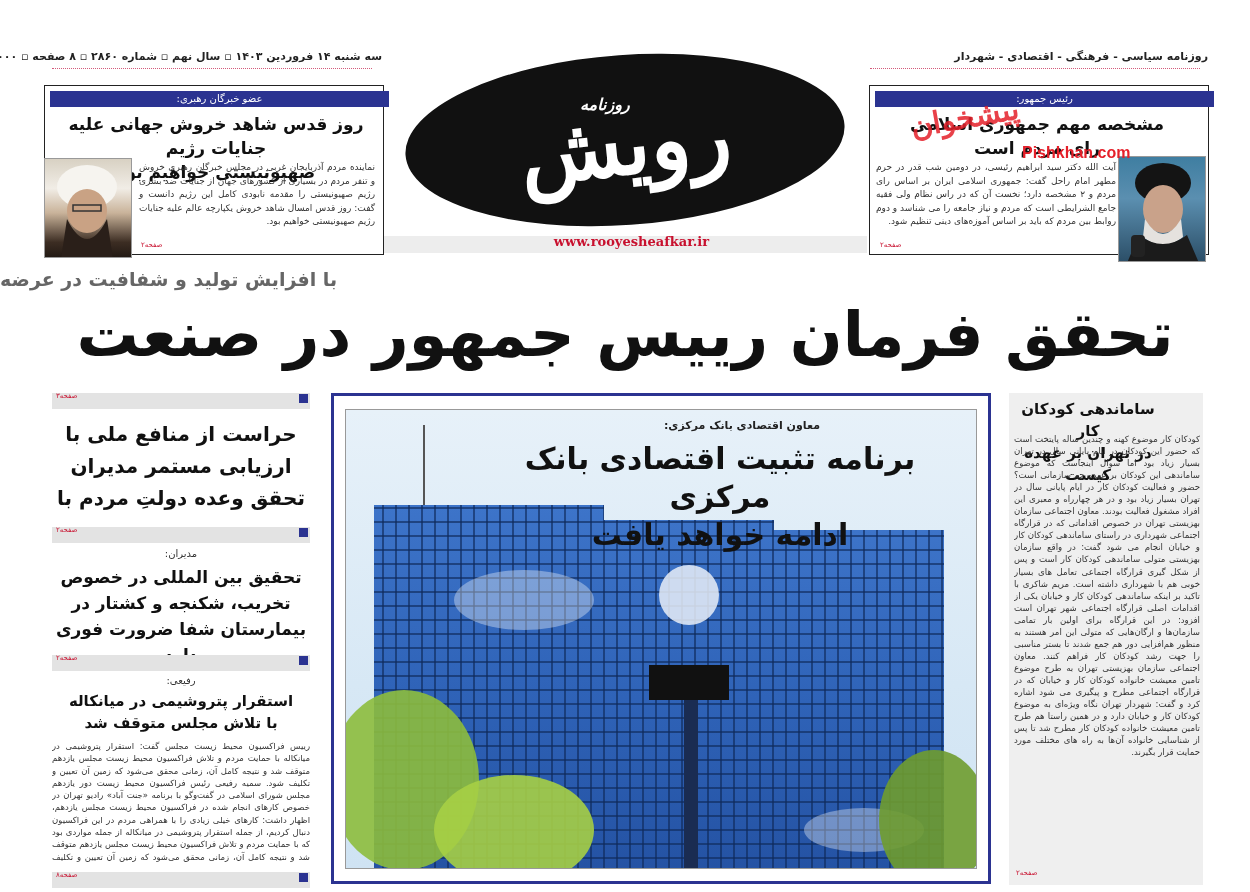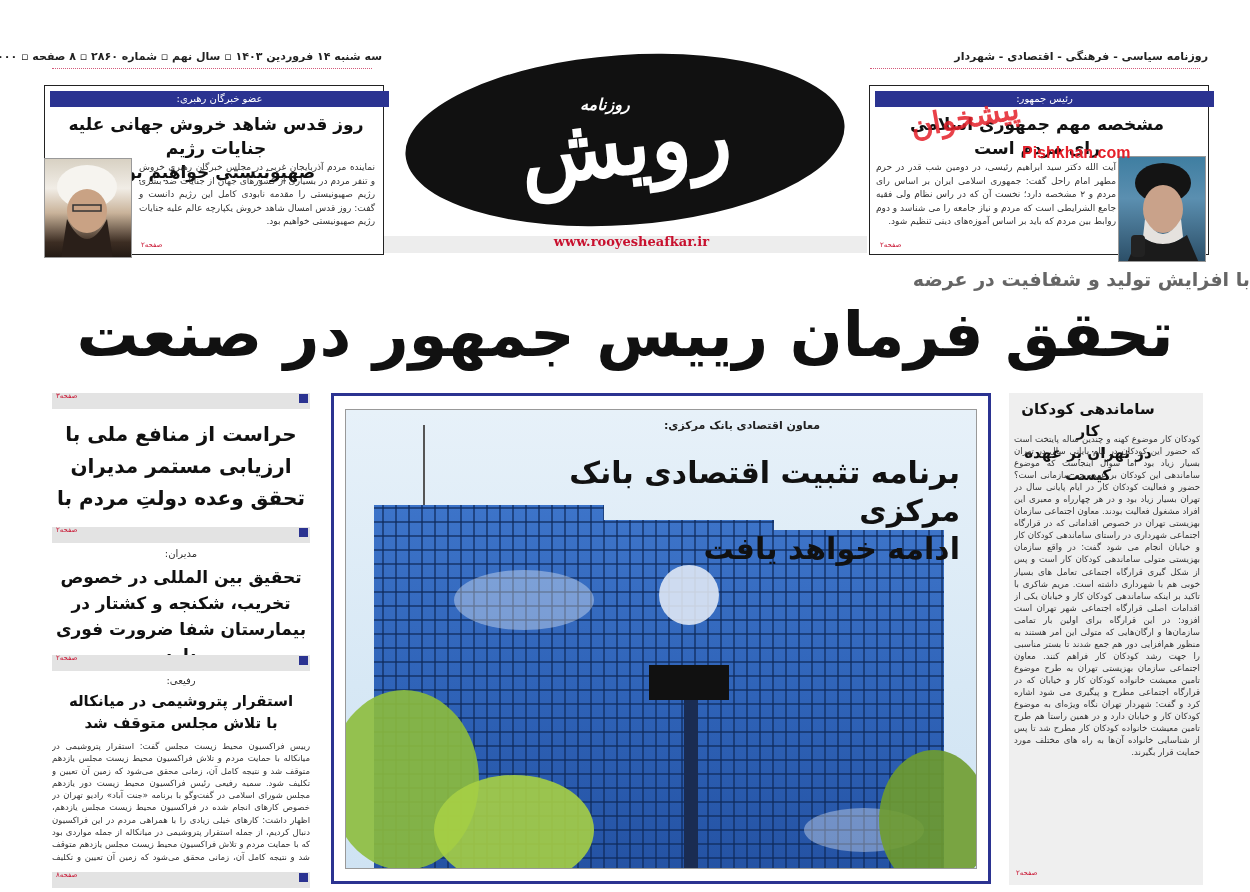--- a/index.html
+++ b/index.html
@@ -28,37 +28,37 @@
   .top-box .title { position: absolute; top: 26px; text-align: center; font-weight: bold; font-size: 17px; line-height: 24px; color: #111; }
   .top-box .body { position: absolute; font-size: 9px; line-height: 13.5px; color: #333; text-align: justify; }
   .page-ref { font-size: 7px; color: #c8102e; }
   .photo { position: absolute; overflow: hidden; border: 1px solid #999; }
 
   
   .wm { position: absolute; left: 910px; top: 100px; color: #e5202a; font-family: "DejaVu Serif", serif; font-weight: bold; font-size: 30px; opacity: 0.85; transform: rotate(-10deg); }
   .wm2 { position: absolute; left: 1022px; top: 144px; direction: ltr; color: #e5202a; font-family: "Liberation Sans", sans-serif; font-size: 16px; font-weight: bold; }
 
   
-  .kicker { position: absolute; top: 268px; left: 0; width: 1250px; text-align: right; font-size: 19px; font-weight: bold; color: #666; }
+  .kicker { position: absolute; top: 268px; left: 0; width: 1250px; text-align: left; font-size: 19px; font-weight: bold; color: #666; }
   .headline { position: absolute; top: 292px; left: 60px; width: 1130px; text-align: center; font-size: 62px; font-weight: 900; color: #111; letter-spacing: -1px; line-height: 86px; font-family: "DejaVu Sans", sans-serif; }
 
   
   .sep-bar { position: absolute; left: 52px; width: 258px; height: 16px; background: #e3e3e3; text-decoration: underline; }
   .sep-bar .sq { position: absolute; right: 2px; top: 1px; width: 9px; height: 9px; background: #2b3391; }
   .sep-bar .pref { position: absolute; left: 4px; top: -1px; font-size: 7px; color: #c8102e; }
   .left-title { position: absolute; left: 52px; width: 258px; text-align: center; font-weight: 900; color: #111; }
   .left-kicker { position: absolute; left: 52px; width: 258px; text-align: center; font-size: 10px; color: #333; }
   .left-body { position: absolute; left: 52px; width: 258px; font-size: 8.5px; line-height: 12.3px; color: #333; text-align: justify; }
 
   
   .center-frame { position: absolute; left: 331px; top: 393px; width: 660px; height: 491px; border: 3px solid #2b3391; background: #fff; }
   .center-photo { position: absolute; left: 345px; top: 409px; width: 632px; height: 460px; overflow: hidden; border: 1px solid #999;
      background: linear-gradient(180deg, #e7f1f9 0%, #d7e8f5 60%, #cfe3f3 100%); }
   .photo-kicker { position: absolute; top: 419px; left: 345px; width: 475px; text-align: right; font-size: 11px; font-weight: bold; color: #222; }
-  .photo-title { position: absolute; top: 454px; left: 480px; width: 480px; font-size: 30px; font-weight: 900; line-height: 38px; color: #111; }
+  .photo-title { position: absolute; top: 440px; left: 480px; width: 480px; text-align: center; font-size: 30px; font-weight: 900; line-height: 38px; color: #111; }
 
   
   .right-col { position: absolute; left: 1009px; top: 393px; width: 194px; height: 492px; background: #efefef; }
   .right-title { position: absolute; left: 1009px; top: 398px; width: 158px; text-align: center; font-weight: 900; font-size: 15px; line-height: 22px; color: #111; }
   .right-body { position: absolute; left: 1014px; top: 433px; width: 186px; font-size: 8.6px; line-height: 12.05px; color: #333; text-align: justify; }
   .right-pref { position: absolute; left: 1016px; top: 869px; font-size: 7px; color: #c8102e; }
 </style>
 </head>
 <body>
 

